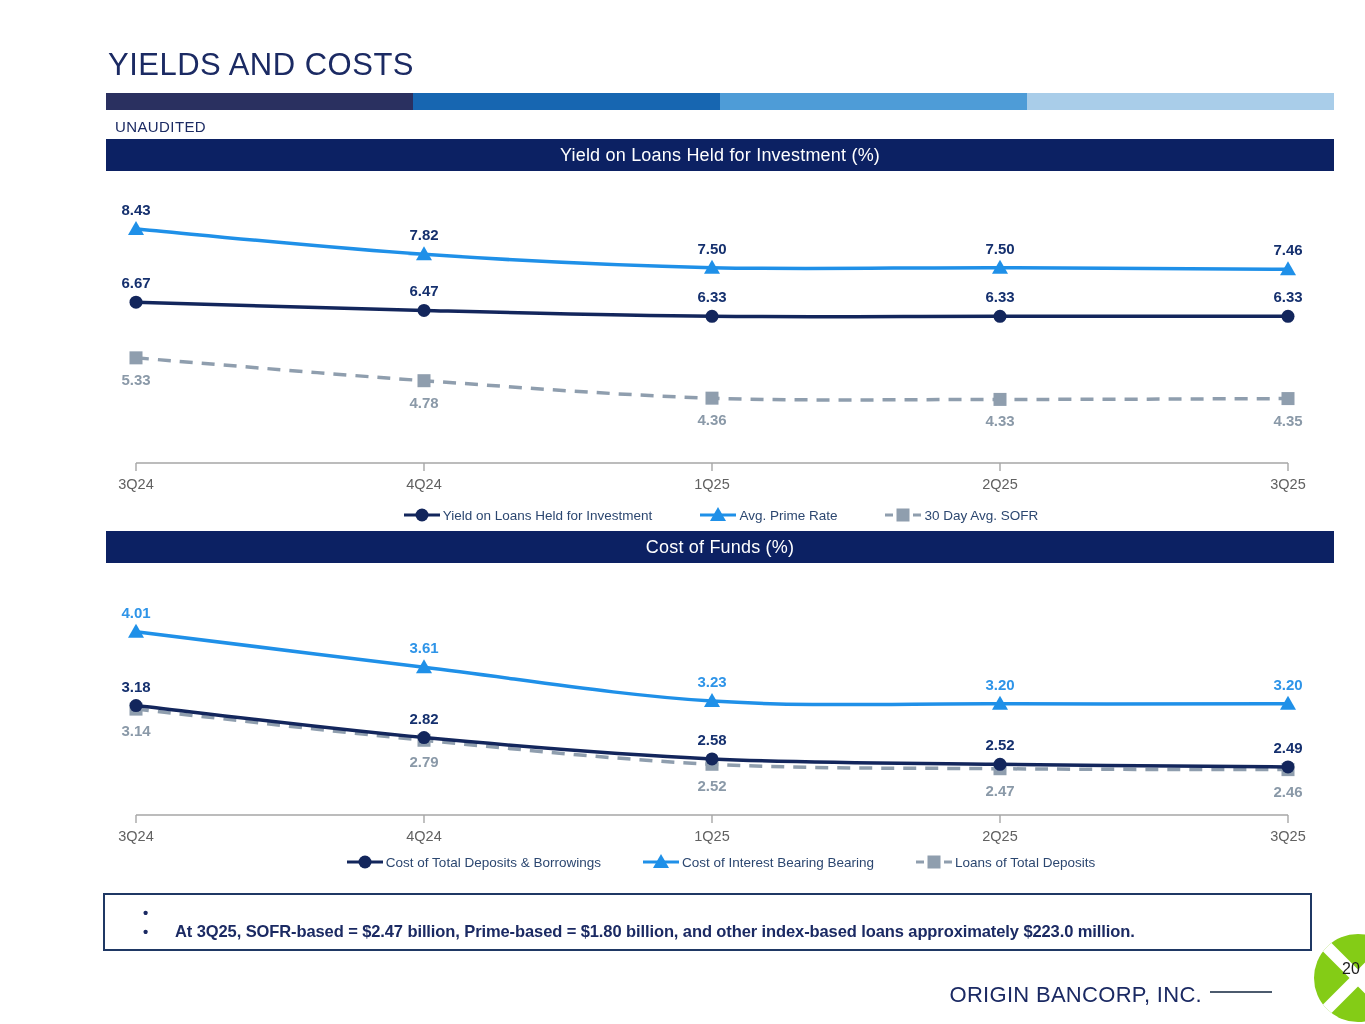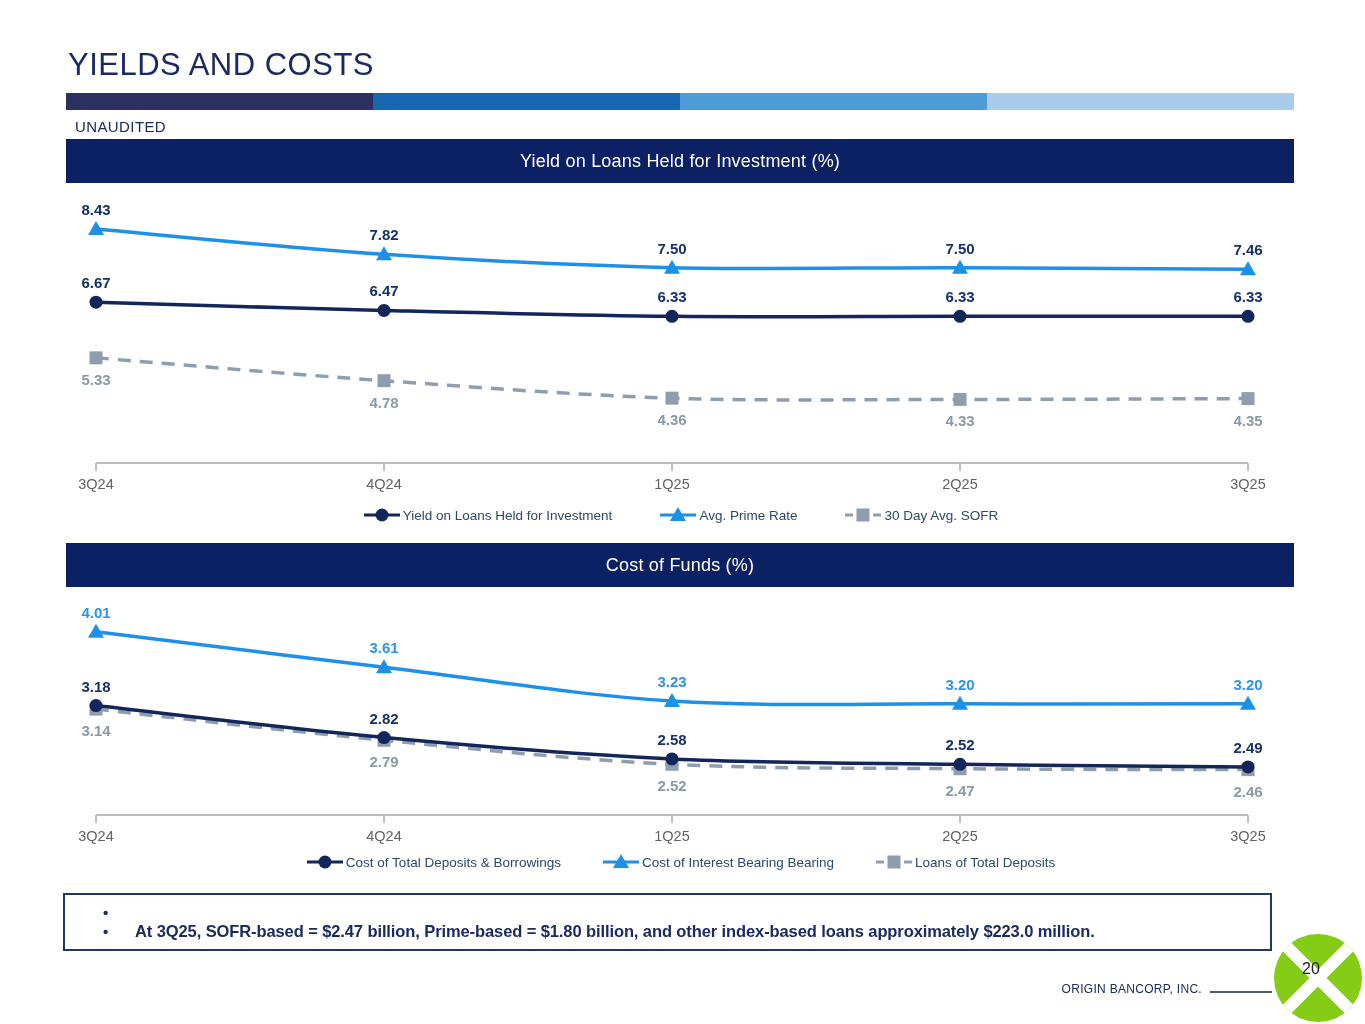--- a/index.html
+++ b/index.html
@@ -1,35 +1,35 @@
 <!DOCTYPE html>
 <html><head>
 <meta charset="utf-8">
 <style>
   html,body{margin:0;padding:0;}
   body{
     width:1365px;height:1024px;overflow:hidden;background:#ffffff;
     font-family:"Liberation Sans",sans-serif;position:relative;
   }
-  .page{position:absolute;inset:0;}
+  .page{position:absolute;inset:0;margin-left:40px;}
 
   .page-title{
     position:absolute;left:68px;top:47px;margin:0;
     font-size:31px;font-weight:400;letter-spacing:.5px;color:#1b2a63;
   }
   .stripe{position:absolute;left:66px;top:93px;width:1228px;height:17px;display:flex;}
   .stripe .seg{flex:1 1 0;}
   .unaudited{position:absolute;left:75px;top:118px;font-size:15px;letter-spacing:.4px;color:#1b2a63;}
 
   .band{
-    position:absolute;left:66px;width:1228px;height:44px;background:#0c2163;color:#ffffff;
+    position:absolute;left:66px;width:1228px;height:32px;background:#0c2163;color:#ffffff;
     display:flex;align-items:center;justify-content:center;font-size:18px;letter-spacing:.2px;
   }
   .band1{top:139px;}
-  .band2{top:543px;text-align:right;}
+  .band2{top:531px;text-align:right;}
 
   svg.chart{position:absolute;left:0;width:1365px;display:block;}
   .chart1{top:183px;height:315px;}
   .chart2{top:587px;height:260px;}
 
   .legend{
     position:absolute;left:66px;width:1228px;display:flex;
     justify-content:center;align-items:center;
   }
   .legend1{top:506px;gap:46px;}
@@ -42,22 +42,22 @@
   .notes{
     position:absolute;left:63px;top:893px;width:1209px;height:58px;
     border:2px solid #1f3864;box-sizing:border-box;
     display:flex;flex-direction:column;justify-content:center;gap:1px;background:#ffffff;
   }
   .note-row{display:flex;align-items:baseline;white-space:nowrap;}
   .bullet{margin-left:38px;width:32px;font-size:15px;font-weight:700;color:#1b2a63;flex:0 0 auto;}
   .note-text{font-size:16.5px;font-weight:700;color:#1b2a63;letter-spacing:-0.1px;}
 
   .footer{
-    position:absolute;top:982px;right:93px;display:flex;align-items:flex-end;gap:8px;
-    font-size:12px;letter-spacing:.3px;color:#1b2a63;
+    position:absolute;top:982px;right:93px;display:flex;align-items:center;gap:8px;
+    font-size:22px;letter-spacing:.3px;color:#1b2a63;
   }
   .footer-line{display:inline-block;width:62px;height:0;border-bottom:2px solid #4c5b6e;transform:translateY(-3px);}
 
   .logo-circle{
     position:absolute;left:1274px;top:934px;width:88px;height:88px;border-radius:50%;
     background:#c8def1;overflow:hidden;
   }
   .xbar{position:absolute;left:-20px;top:38px;width:128px;height:12px;background:#ffffff;}
   .xbar1{transform:rotate(45deg);}
   .xbar2{transform:rotate(-45deg);}

